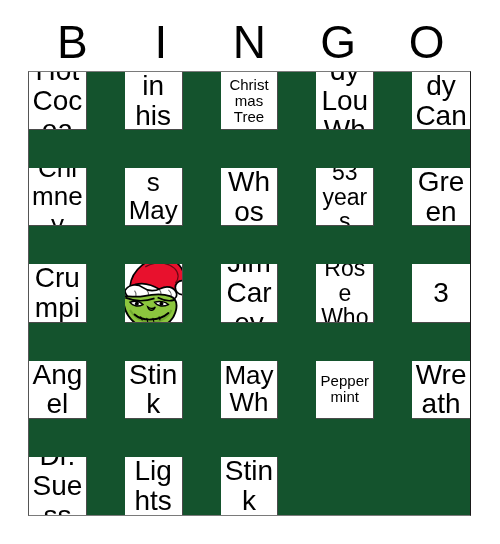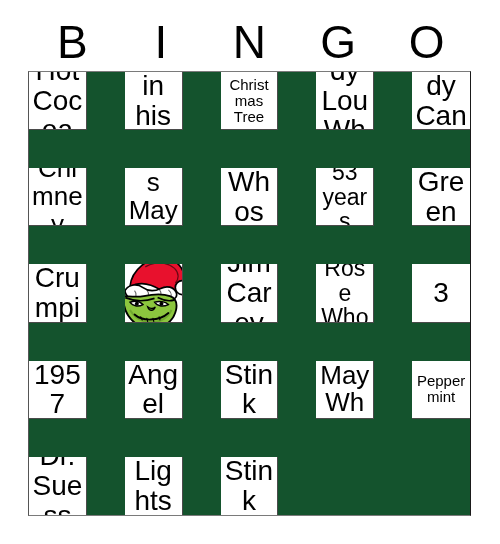--- a/index.html
+++ b/index.html
@@ -199,37 +199,37 @@
 Carey</span>
       </div>
       <div class="cell">
         <span class="cell-text fs-xl">Rose
 Who</span>
       </div>
       <div class="cell">
         <span class="cell-text fs-lg">3</span>
       </div>
       <div class="cell">
-        <span class="cell-text fs-lg">1957</span>
-      </div>
-      <div class="cell">
         <span class="cell-text fs-lg">Angel</span>
       </div>
       <div class="cell">
         <span class="cell-text fs-lg">Stink</span>
       </div>
       <div class="cell">
         <span class="cell-text fs-sm">Martha
 May
 Whovier</span>
       </div>
       <div class="cell">
         <span class="cell-text fs-xs">Peppermint</span>
       </div>
       <div class="cell">
+        <span class="cell-text fs-lg">Wreath</span>
+      </div>
+      <div class="cell">
         <span class="cell-text fs-lg">Dr.
 Suess</span>
       </div>
       <div class="cell">
         <span class="cell-text fs-lg">Lights</span>
       </div>
       <div class="cell">
         <span class="cell-text fs-lg">Stink</span>
       </div>
     </div>

